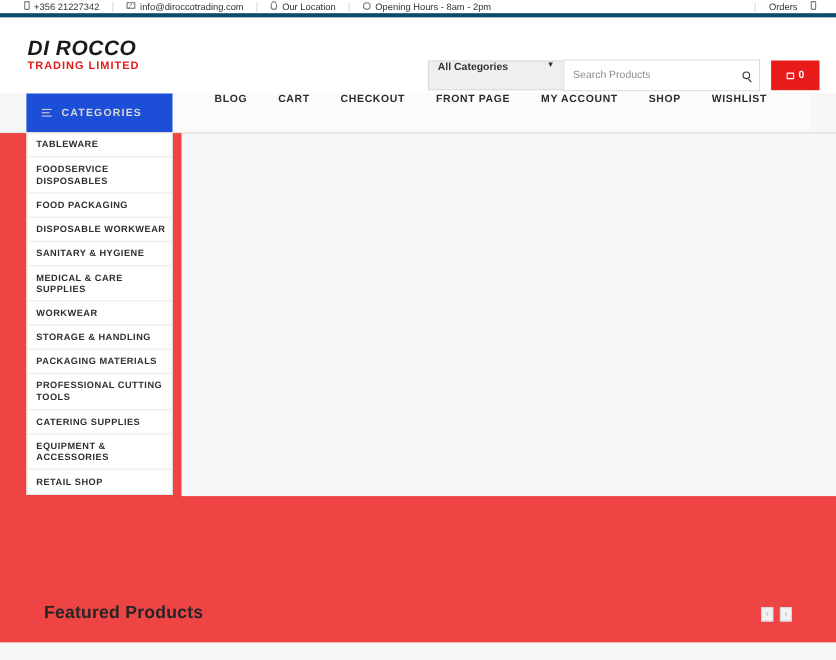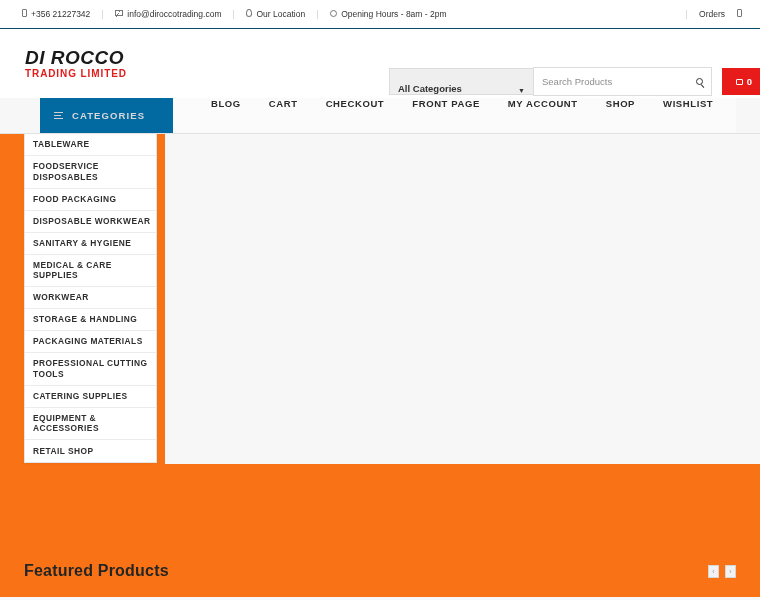--- a/index.html
+++ b/index.html
@@ -7,23 +7,23 @@
     margin: 0; padding: 0;
     width: 760px; height: 600px;
     overflow: hidden;
     background: #f7f7f7;
     font-family: "Liberation Sans", sans-serif;
     -webkit-font-smoothing: antialiased;
   }
 
   
   .topbar {
-    height: 29px;
+    height: 16px;
     background: #ffffff;
-    border-bottom: 1px solid #0c4a6e;
+    border-bottom: 4px solid #0c4a6e;
     display: flex;
     align-items: center;
     font-size: 8.5px;
     color: #333;
     position: relative;
   }
   .topbar-left { display: flex; align-items: center; padding-left: 22px; }
   .topbar-right { position: absolute; right: 18px; display: flex; align-items: center; }
   .tb-item {
     display: flex; align-items: center; gap: 4px;
@@ -83,27 +83,27 @@
   .logo-sub {
     font-size: 10px; font-weight: 700; color: #e21b1b;
     letter-spacing: 0.9px; margin-top: 2px;
   }
 
   .search-zone {
     position: absolute; left: 389px; top: 38px;
     display: flex; align-items: center;
   }
   .cat-select {
-    width: 144px; height: 27px;
+    width: 123px; height: 27px;
     background: #efefef;
     border: 1px solid #dcdcdc;
     border-right: none;
     font-size: 9.5px; font-weight: 700; color: #333;
     padding: 0 8px;
-    display: flex; align-items: flex-end; justify-content: space-between;
+    display: flex; align-items: flex-start; justify-content: space-between;
     font-family: "Liberation Sans", sans-serif;
   }
   .caret { font-size: 7px; color: #333; }
   .search-field {
     width: 179px; height: 29px;
     background: #fff;
     border: 1px solid #dcdcdc;
     display: flex; align-items: center; justify-content: space-between;
     padding: 0 8px;
   }
@@ -135,27 +135,26 @@
     height: 36px;
     background: #f7f7f7;
     position: relative;
     border-bottom: 1px solid #e2e2e2;
   }
   .navstrip-inner {
     position: absolute; left: 24px; right: 24px; top: 0; bottom: 0;
     display: flex; align-items: stretch;
   }
   .cat-toggle {
-    width: 133px; background: #0369a1;
+    width: 133px; background: #1d4ed8;
     display: flex; align-items: center; gap: 9px;
     padding-left: 14px;
     color: #d8d8d8; font-size: 9.5px; font-weight: 600;
     letter-spacing: 1.1px;
     cursor: pointer;
-    margin-left: 16px;
   }
   .burger { display:inline-block; width:9px; }
   .burger i {
     display:block; height:1px; background:#cfcfcf; margin:2px 0;
   }
   .burger i:nth-child(2){ width:7px; }
   .mainnav {
     flex: 1; background: #fbfbfb;
     display: flex; 
     padding-left: 24px;
@@ -166,21 +165,21 @@
     letter-spacing: 0.6px;
     padding: 0 14px;
     cursor: pointer;
     white-space: nowrap;
   }
 
   
   .content {
     position: relative;
     height: 463px;
-    background: #f97316;
+    background: #ef4444;
   }
   .sidebar {
     position: absolute; left: 24px; top: 0;
     width: 133px;
     background: #ffffff;
     border: 1px solid #e4e4e4;
     border-top: none;
     box-shadow: 0 1px 2px rgba(0,0,0,0.05);
   }
   .side-item {
@@ -199,21 +198,21 @@
     position: absolute; left: 165px; right: 0px; top: 0;
     height: 330px;
     background: #f7f7f7;
   }
 
   
   .featured {
     position: absolute; left: 0; right: 0; bottom: 0;
     height: 52px;
     display: flex; align-items: center;
-    padding: 0 24px;
+    padding: 0 40px;
   }
   .featured-title {
     font-size: 16px; font-weight: 700; color: #252525;
     letter-spacing: 0.2px;
   }
   .featured-nav { margin-left: auto; display: flex; gap: 6px; }
   .arrow-btn {
     width: 11px; height: 13px;
     border: 1px solid #d6d6d6;
     background: #f2f2f2;

